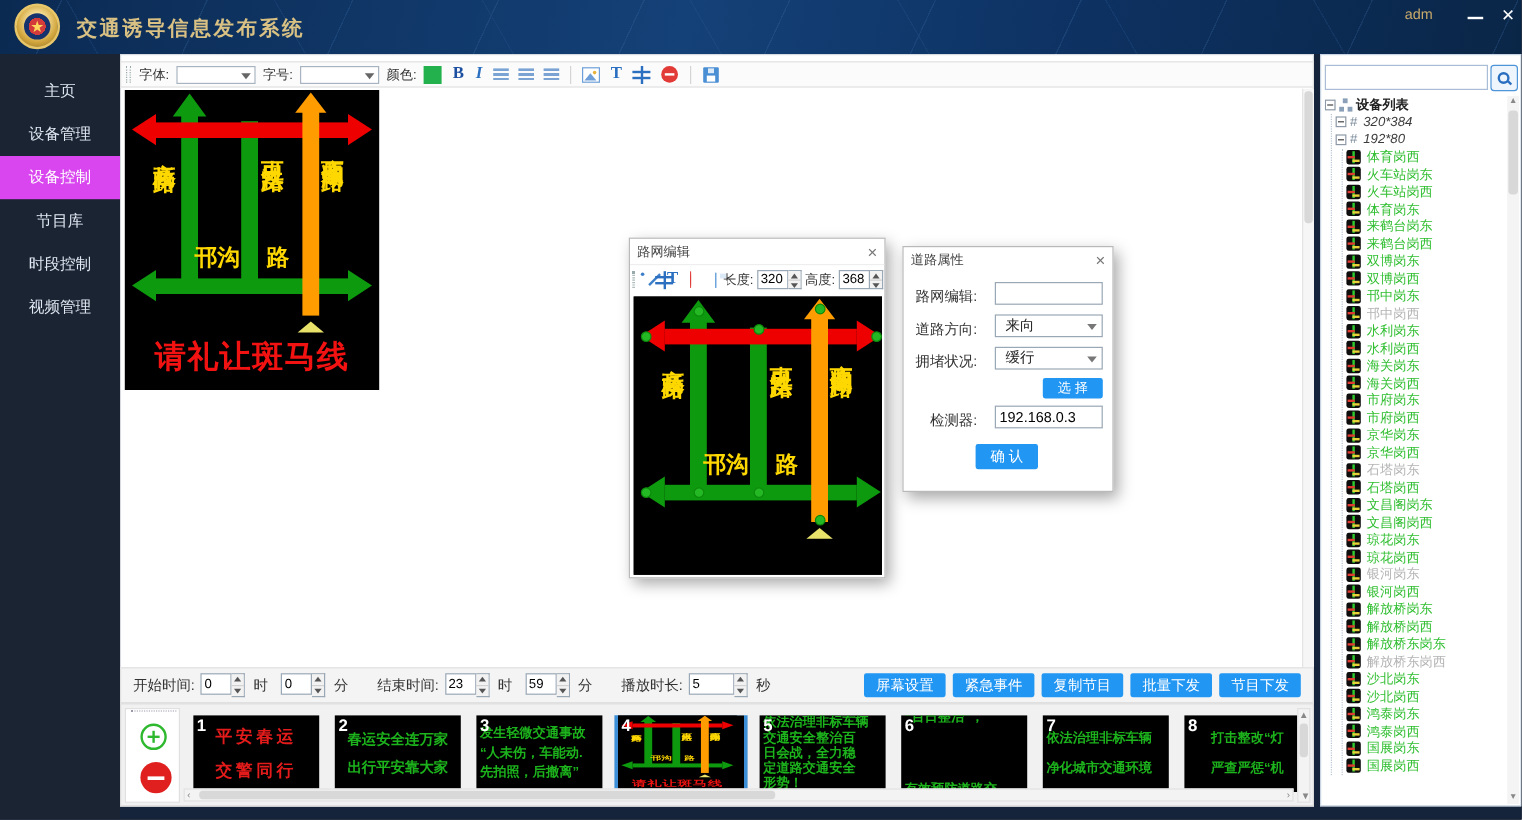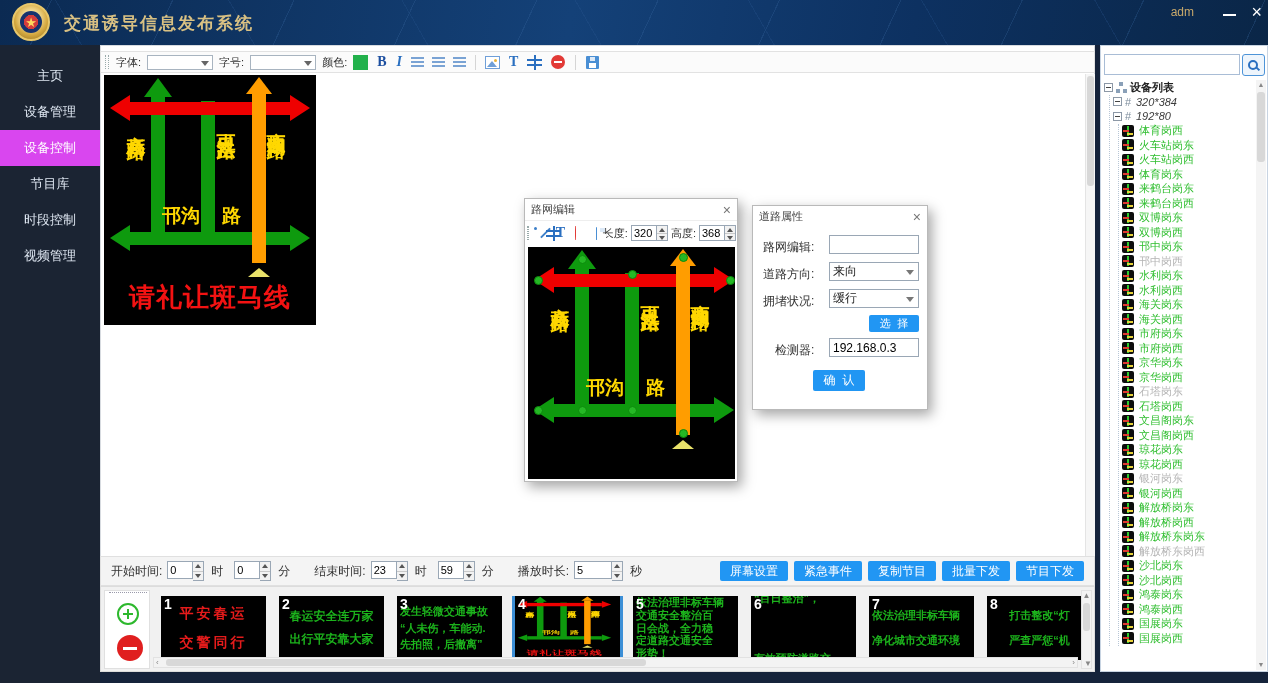--- a/index.html
+++ b/index.html
@@ -105,24 +105,24 @@
   .ud i{flex:1;position:relative;background:#f2f2f2;}
   .ud i:first-child{border-bottom:1px solid #c9c9c9;}
   .ud i::after{content:'';position:absolute;left:2px;top:2px;border-left:3px solid transparent;border-right:3px solid transparent;}
   .ud i.up::after{border-bottom:4px solid #555;}
   .ud i.dn::after{border-top:4px solid #555;}
 
   .dlg-props{left:752px;top:205px;width:176px;height:205px;}
   .pr-label{position:absolute;font-size:12px;color:#333;}
   .pr-input{position:absolute;width:90px;height:19px;border:1px solid #9aa7b5;font-size:12px;padding:0 3px;background:#fff;}
   .pr-select{position:absolute;width:90px;height:19px;border:1px solid #9aa7b5;font-size:12px;background:#fff;
-    display:flex;align-items:center;padding-left:3px;color:#222;}
+    display:flex;align-items:center;padding-left:8px;color:#222;}
   .pr-select::after{content:'';position:absolute;right:4px;top:7px;border-left:4px solid transparent;border-right:4px solid transparent;border-top:5px solid #777;}
   .btn-blue{background:#2196f3;color:#fff;border:none;border-radius:2px;font-size:12px;cursor:pointer;
-    font-family:Liberation Mono, monospace;}
+    font-family:Liberation Sans, sans-serif;}
 
   
   .timebar{position:absolute;left:100px;top:556px;width:995px;height:30px;background:#f4f4f4;
     border:1px solid #e0e0e0;display:flex;align-items:center;padding-left:10px;gap:4px;font-size:12px;color:#333;z-index:3;}
   .timebar .spin input{width:26px;height:18px;}
   .timebar .ud{height:20px;}
   .timebar .u{margin:0 6px 0 2px;}
   .tb-buttons{margin-left:auto;display:flex;gap:6px;margin-right:10px;}
   .tb-buttons .btn-blue{height:20px;padding:0 10px;}
 

